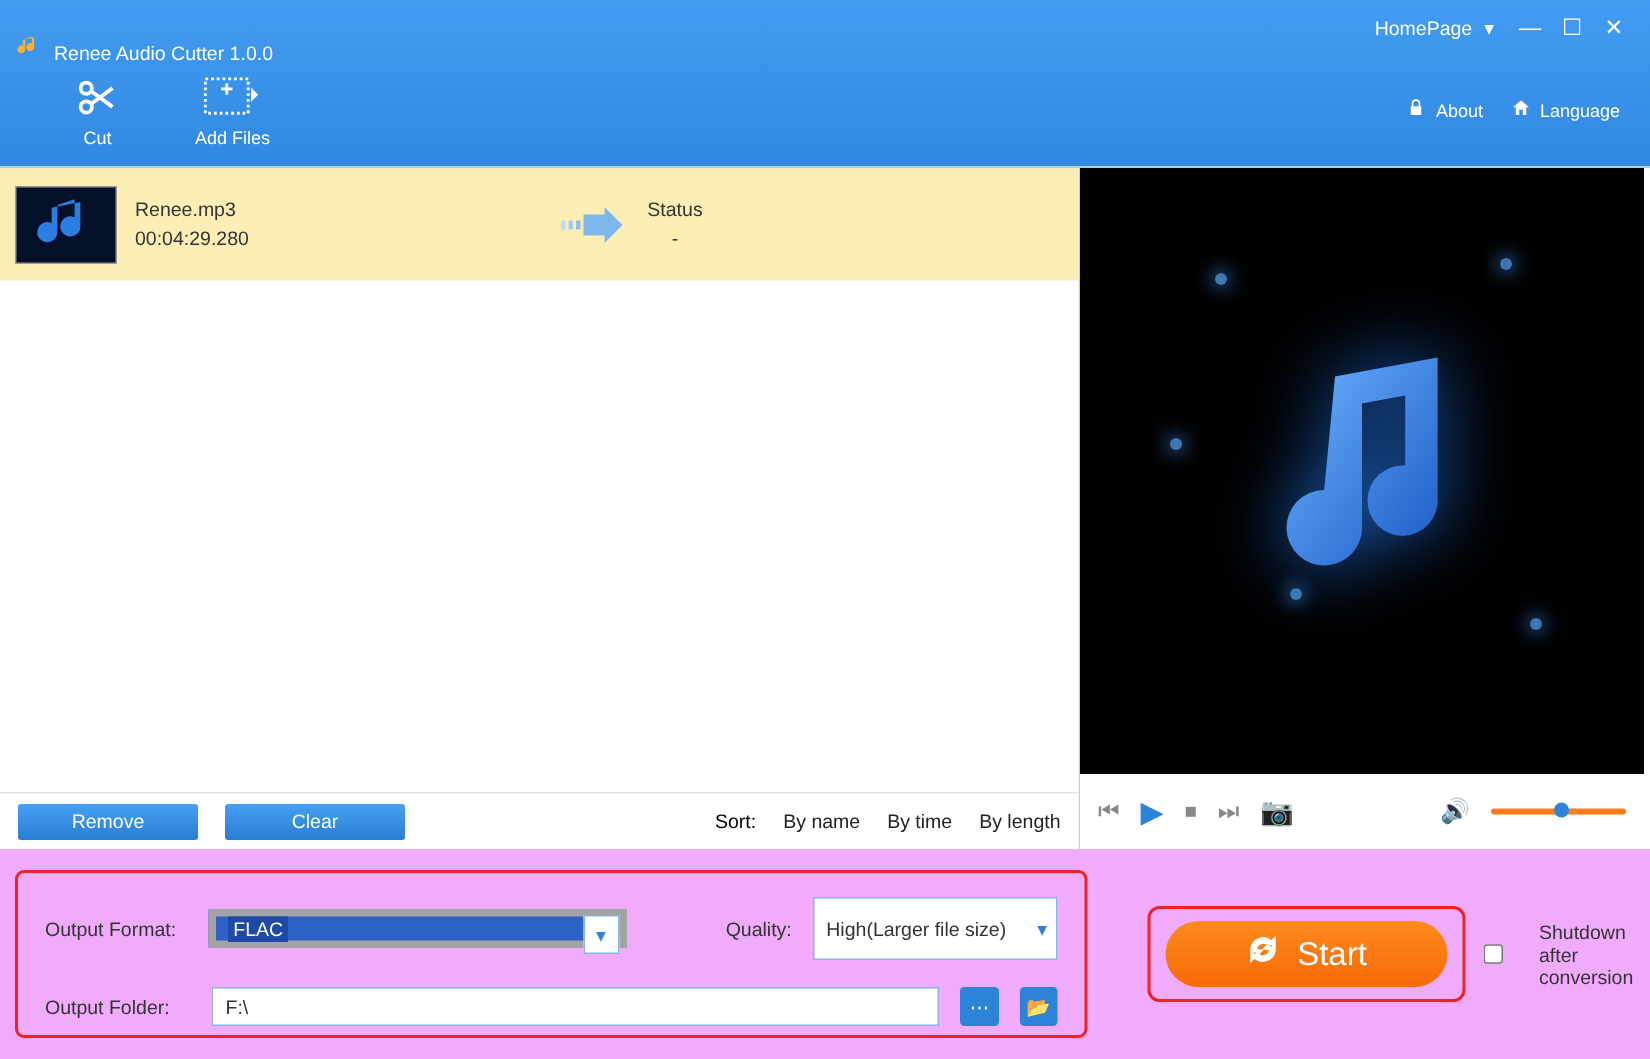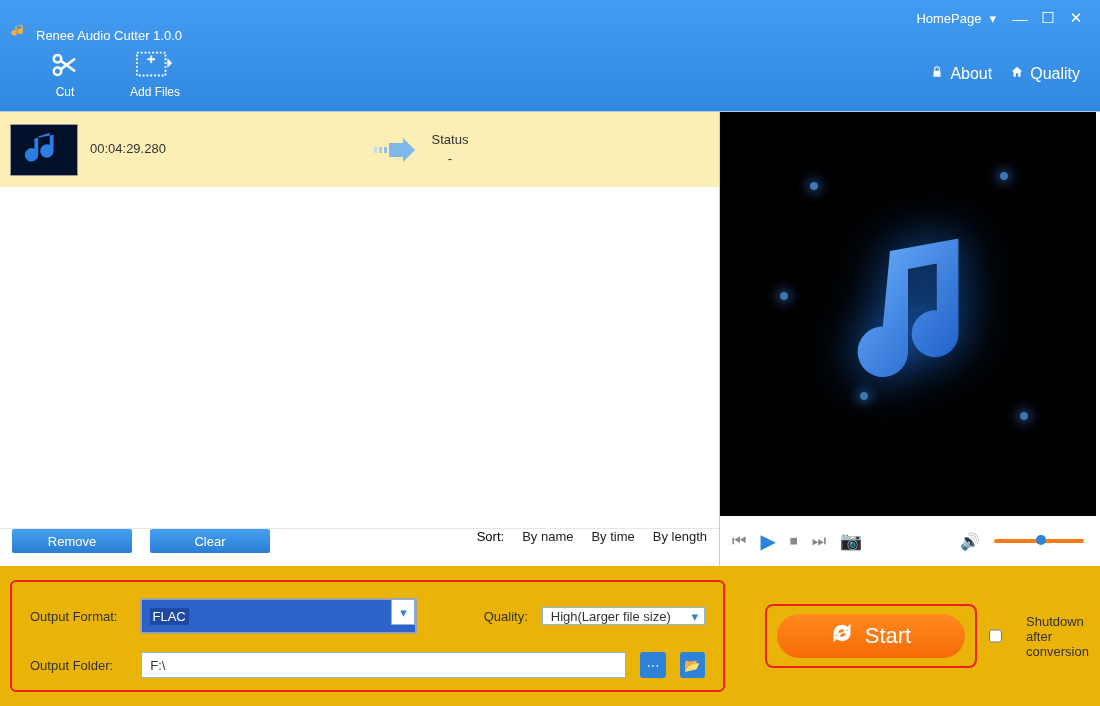--- a/index.html
+++ b/index.html
@@ -7,55 +7,55 @@
 
 .titlebar { height: 36px; background: linear-gradient(#429cf2, #3e95ec); display: flex; align-items: center; color: #fff; padding: 0 10px; font-size: 13px; }
 .titlebar .title { display: flex; align-items: flex-end; gap: 8px; margin-top: 28px; }
 .titlebar .spacer { flex: 1; }
 .titlebar .lang { display: flex; align-items: center; gap: 8px; cursor: pointer; margin-right: 10px; }
 .titlebar .winbtn { width: 28px; text-align: center; cursor: pointer; font-size: 15px; }
 
 .toolbar { height: 75px; background: linear-gradient(#3e95ec, #3188e0); display: flex; align-items: center; color: #fff; padding: 0 20px; }
 .tb-item { display: flex; flex-direction: column; align-items: center; gap: 4px; width: 90px; cursor: pointer; font-size: 12px; }
 .tb-icon { width: 40px; height: 32px; display: flex; align-items: center; justify-content: center; }
-.tb-right { margin-left: auto; display: flex; gap: 18px; align-items: center; font-size: 16px; }
+.tb-right { margin-left: auto; display: flex; gap: 18px; align-items: center; font-size: 12px; }
 .tb-link { display: flex; align-items: center; gap: 6px; cursor: pointer; }
 
 .main { display: flex; height: 455px; background: #fff; border-top: 1px solid #a8cdf0; }
 .left { width: 720px; display: flex; flex-direction: column; border-right: 1px solid #ccc; }
 .filelist { flex: 1; background: #fff; }
 .filerow { height: 75px; background: #fdeeb6; display: flex; align-items: center; padding: 0 10px; font-size: 13px; color: #333; }
 .thumb { width: 68px; height: 52px; background: #03102a; display: flex; align-items: center; justify-content: center; border: 1px solid #999; margin-right: 12px; }
 .col1 { width: 280px; line-height: 1.45; }
 .arrow { width: 50px; display: flex; align-items: center; justify-content: center; }
 .col2 { width: 190px; line-height: 1.45; }
 .col3 { width: 60px; text-align: center; line-height: 1.45; }
 .editicon { display: inline-flex; align-items: center; justify-content: center; width: 16px; height: 16px; background: #2d83d8; color: #fff; font-size: 10px; margin-right: 4px; vertical-align: middle; }
 
-.sortbar { height: 38px; display: flex; padding: 0 12px; font-size: 13px; gap: 18px; background: #fff; border-top: 1px solid #e5e5e5; }
+.sortbar { height: 38px; display: flex; align-items: center; padding: 0 12px; font-size: 13px; gap: 18px; background: #fff; border-top: 1px solid #e5e5e5; }
 .btn-blue { background: linear-gradient(#46a0f3, #2a7dd2); color: #fff; border: none; width: 120px; height: 24px; font-size: 13px; cursor: pointer; border-radius: 2px; }
 .sortbar .sgap { flex: 1; }
 .sort-link { cursor: pointer; color: #222; }
 
 .right { width: 376px; background: #000; position: relative; display: flex; flex-direction: column; }
 .preview { flex: 1; display: flex; align-items: center; justify-content: center; background: #000; position: relative; overflow:hidden; }
 .pv-controls { height: 50px; background: #fff; display: flex; align-items: center; padding: 0 12px; gap: 14px; color: #2d83d8; }
 .pc-icon { cursor: pointer; font-size: 16px; color: #888; }
 .pc-icon.play { color: #2d83d8; font-size: 20px; }
 .vol-track { width: 90px; height: 4px; background: #ff7a1a; position: relative; border-radius: 2px; }
 .vol-thumb { position: absolute; top: -4px; left: 42px; width: 10px; height: 10px; background: #2d83d8; border-radius: 50%; }
 
-.bottom { height: 140px; background: #eab308; display: flex; padding: 14px 10px 14px 10px; gap: 40px; }
+.bottom { height: 140px; background: #f0abfc; display: flex; padding: 14px 10px 14px 10px; gap: 40px; }
 .redbox { border: 2px solid #e22; border-radius: 6px; padding: 16px 18px; }
 .opts { width: 715px; display: flex; flex-direction: column; gap: 18px; font-size: 13px; color: #333; }
 .row { display: flex; align-items: center; gap: 14px; }
 .lbl { width: 100px; }
-.combo { height: 36px; border: 2px solid #a3a3a3; background: #2d62c8; color: #fff; display: flex; align-items: center; padding: 0 8px; width: 290px; position: relative; cursor: pointer; }
+.combo { height: 26px; border: 5px solid #a3a3a3; background: #2d62c8; color: #fff; display: flex; align-items: center; padding: 0 8px; width: 290px; position: relative; cursor: pointer; }
 .combo .arrbtn { position: absolute; right: 0; top: -1px; width: 24px; height: 26px; background: #fff; border: 1px solid #8ab4e0; display:flex; align-items:center; justify-content:center; color:#2d83d8; }
-.combo2 { height: 18px; border: 1px solid #8ab4e0; background: #fff; color: #333; width: 170px; display: flex; align-items: center; padding: 0 8px; cursor: pointer; position: relative; }
+.combo2 { height: 42px; border: 1px solid #8ab4e0; background: #fff; color: #333; width: 170px; display: flex; align-items: center; padding: 0 8px; cursor: pointer; position: relative; }
 .combo2 .ar { position:absolute; right:6px; color:#2d83d8; }
 .folder-input { height: 26px; border: 1px solid #8ab4e0; background: #fff; padding: 0 8px; width: 498px; display:flex; align-items:center; }
 .sq { width: 26px; height: 26px; background: #2d83d8; color: #fff; display:flex; align-items:center; justify-content:center; cursor:pointer; border-radius:3px; font-size:13px; }
 
 .startwrap { width: 295px; display: flex; align-items: center; gap: 12px; }
 .startbox { border: 2px solid #e22; border-radius: 8px; padding: 10px 12px; }
 .startbtn { width: 188px; height: 44px; background: linear-gradient(#ff8a1f, #f76a05); color: #fff; border: none; border-radius: 22px; font-size: 22px; display:flex; align-items:center; justify-content:center; gap:12px; cursor:pointer; }
 .chk { display: flex; align-items: center; gap: 24px; font-size: 13px; color: #333; }
 .chk input { width: 14px; height: 14px; }
 
@@ -111,35 +111,36 @@
     <div class="tb-link">
       <span><svg width="14" height="14" viewBox="0 0 24 24" fill="#fff">
             <path d="M12 2a5 5 0 0 1 5 5v3h1v10H6V10h1V7a5 5 0 0 1 5-5zm0 2a3 3 0 0 0-3 3v3h6V7a3 3 0 0 0-3-3z"></path>
           </svg></span>
       <span>About</span>
     </div>
     <div class="tb-link">
       <span><svg width="14" height="14" viewBox="0 0 24 24" fill="#fff">
             <path d="M12 3l9 8h-3v9h-4v-6H10v6H6v-9H3z"></path>
           </svg></span>
-      <span>Quality</span>
+      <span>Language</span>
     </div>
   </div>
 </div>
 
 <div class="main">
   <div class="left">
     <div class="filelist">
       <div class="filerow">
         <div class="thumb">
           <svg class="note-svg" viewBox="0 0 24 24">
               <path fill="#2b7de0" d="M9 3v11.5a3.5 3.5 0 1 1-2-3.16V6l10-2v8.5a3.5 3.5 0 1 1-2-3.16V3L9 5z"></path>
             </svg>
         </div>
         <div class="col1">
+          <div>Renee.mp3</div>
           <div>00:04:29.280</div>
         </div>
         <div class="arrow">
           <svg width="42" height="26" viewBox="0 0 42 26">
               <rect x="0" y="10" width="3" height="6" fill="#bcdcf7"></rect>
               <rect x="5" y="10" width="3" height="6" fill="#a3cef2"></rect>
               <rect x="10" y="10" width="3" height="6" fill="#8bbfed"></rect>
               <path d="M15 6 h14 v-5 l12 12 l-12 12 v-5 h-14 z" fill="#7cb8ea"></path>
             </svg>
         </div>

